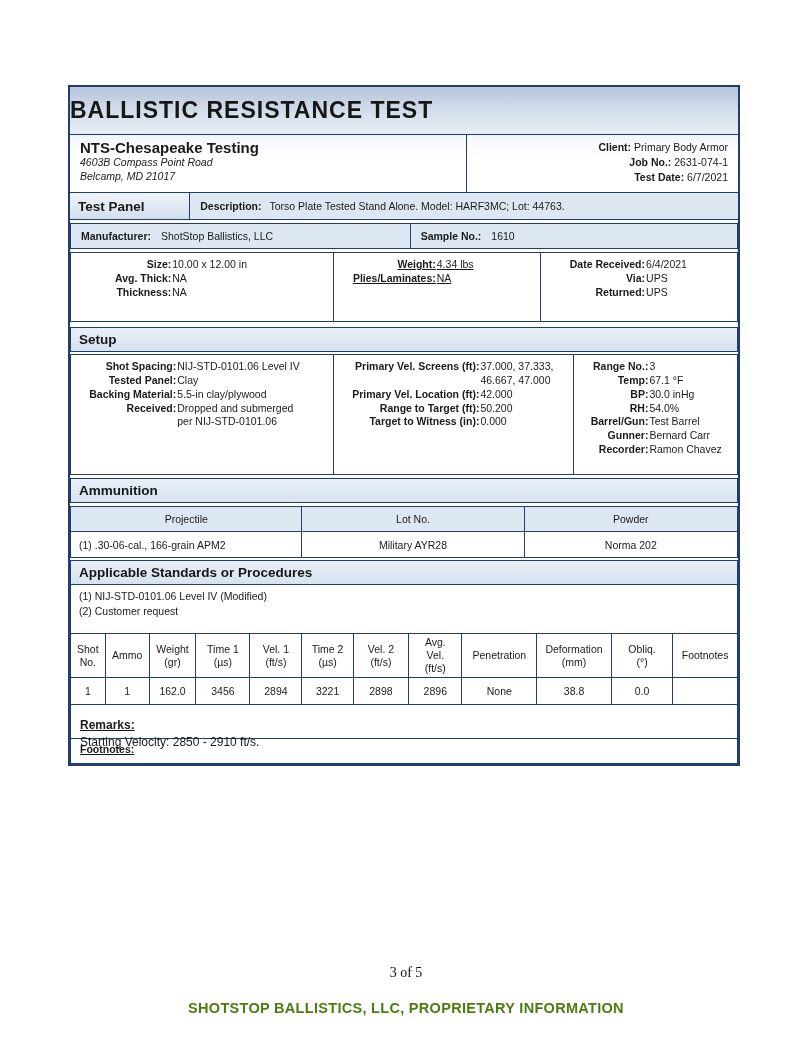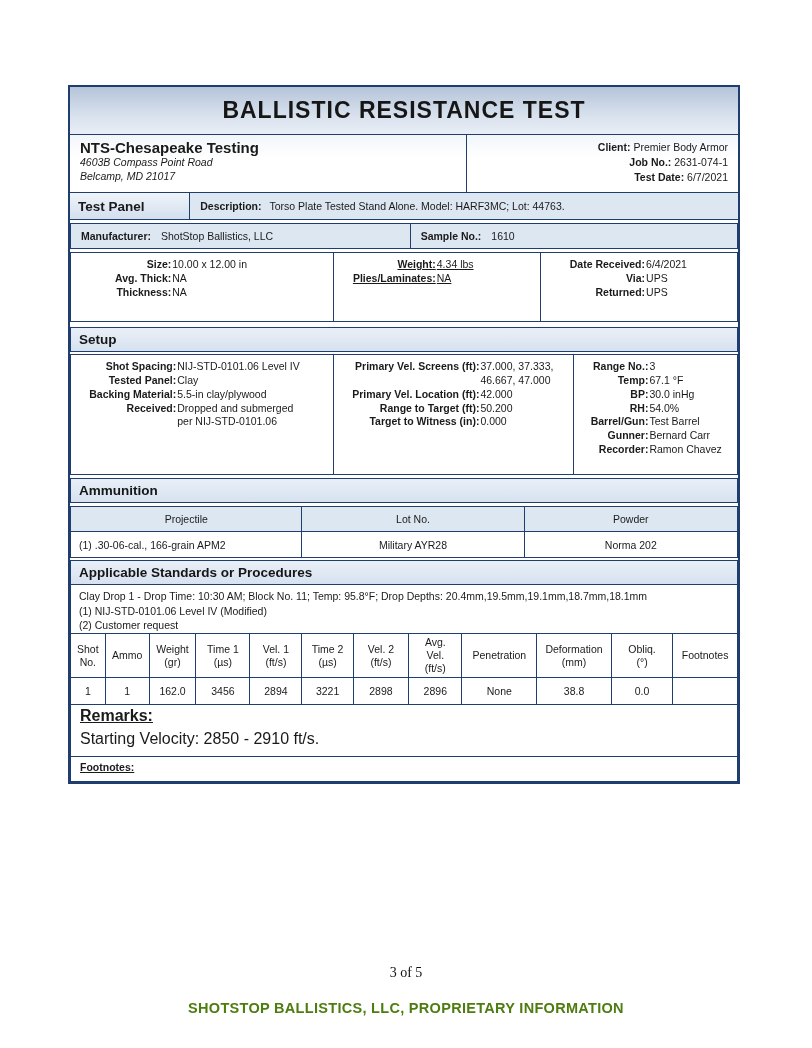--- a/index.html
+++ b/index.html
@@ -9,21 +9,21 @@
 
   .doc { position:absolute; left:68px; top:85px; width:672px; border:2px solid #1f3d6d; background:#fff; }
 
   .sec { border:1px solid #1f3d6d; background:#fff; }
   .gap3 { margin-top:3px; }
   .gap2 { margin-top:2px; }
   .gap5 { margin-top:5px; }
   .join { margin-top:-1px; }
 
   
-  .title-bar { height:48px; display:flex; align-items:center; justify-content:center;
+  .title-bar { height:48px; display:flex; align-items:center; justify-content:flex-start;
                background:linear-gradient(180deg,#b5c4d9 0%, #d5dfec 55%, #e9eef6 100%); border:none; border-bottom:1px solid #1f3d6d; }
   .title-bar .t { font-size:23px; font-weight:bold; letter-spacing:1px; color:#161616; }
 
   
   .company { display:flex; height:58px; border:none; border-bottom:1px solid #1f3d6d; background:linear-gradient(180deg,#f2f6fa 0%, #ffffff 40%); }
   .company-left { width:59.5%; border-right:1px solid #1f3d6d; padding:4px 10px 0 10px; }
   .company-name { font-size:15px; font-weight:bold; }
   .addr { font-size:10.5px; font-style:italic; line-height:1.3; }
   .company-right { width:40.5%; padding:5px 10px 0 6px; text-align:right; font-size:10.5px; line-height:1.45; }
   .company-right .lbl { font-weight:bold; }
@@ -73,21 +73,21 @@
   .ammo-table td { height:26px; background:#fff; }
   .ammo-table td.left { text-align:left; padding-left:8px; }
 
   .shot-table th { height:44px; background:#fff; white-space:pre-line; line-height:1.25; }
   .shot-table td { height:27px; }
 
   
   .standards-block { height:50px; padding:4px 8px; font-size:10.5px; line-height:1.4; }
 
   
-  .remarks { height:53px; padding:0 9px; font-size:16px; line-height:1.4; }
+  .remarks { height:35px; padding:12px 9px; font-size:12px; line-height:1.4; }
   .remarks .lbl, .footnotes .lbl { font-weight:bold; text-decoration:underline; }
   .footnotes { height:26px; padding:4px 9px; font-size:10.5px; }
 
   
   .page-num { position:absolute; left:0; top:965px; width:812px; text-align:center;
               font-family:"Liberation Serif", serif; font-size:14px; color:#111; }
   .proprietary { position:absolute; left:0; top:1000px; width:812px; text-align:center;
                  font-size:14.5px; font-weight:bold; letter-spacing:0.3px; color:#4d7c0f; }
 </style>
 </head>
@@ -100,21 +100,21 @@
       <div class="t">BALLISTIC RESISTANCE TEST</div>
     </div>
 
     <div class="company">
       <div class="company-left">
         <div class="company-name">NTS-Chesapeake Testing</div>
         <div class="addr">4603B Compass Point Road</div>
         <div class="addr">Belcamp, MD 21017</div>
       </div>
       <div class="company-right">
-        <div><span class="lbl">Client:</span> <span>Premier Body Armor</span></div>
+        <div><span class="lbl">Client:</span> <span>Primary Body Armor</span></div>
         <div><span class="lbl">Job No.:</span> <span>2631-074-1</span></div>
         <div><span class="lbl">Test Date:</span> <span>6/7/2021</span></div>
       </div>
     </div>
 
     <div class="panel-bar">
       <div class="left">
         <span class="t">Test Panel</span>
       </div>
       <div class="right">
@@ -240,21 +240,20 @@
         </tr>
       </tbody>
         </table>
     </div>
 
     <div class="sec bar gap2">
       <span class="t">Applicable Standards or Procedures</span>
     </div>
 
     <div class="sec standards-block join">
-      <div>Clay Drop 1 - Drop Time: 10:30 AM; Block No. 11; Temp: 95.8°F;  Drop Depths: 20.4mm,19.5mm,19.1mm,18.7mm,18.1mm</div>
       <div>(1)  NIJ-STD-0101.06 Level IV (Modified)</div>
       <div>(2)  Customer request</div>
     </div>
 
     <div class="join">
       <table class="shot-table">
         <colgroup>
           <col style="width:5.2%">
             <col style="width:6.6%">
             <col style="width:7%">

